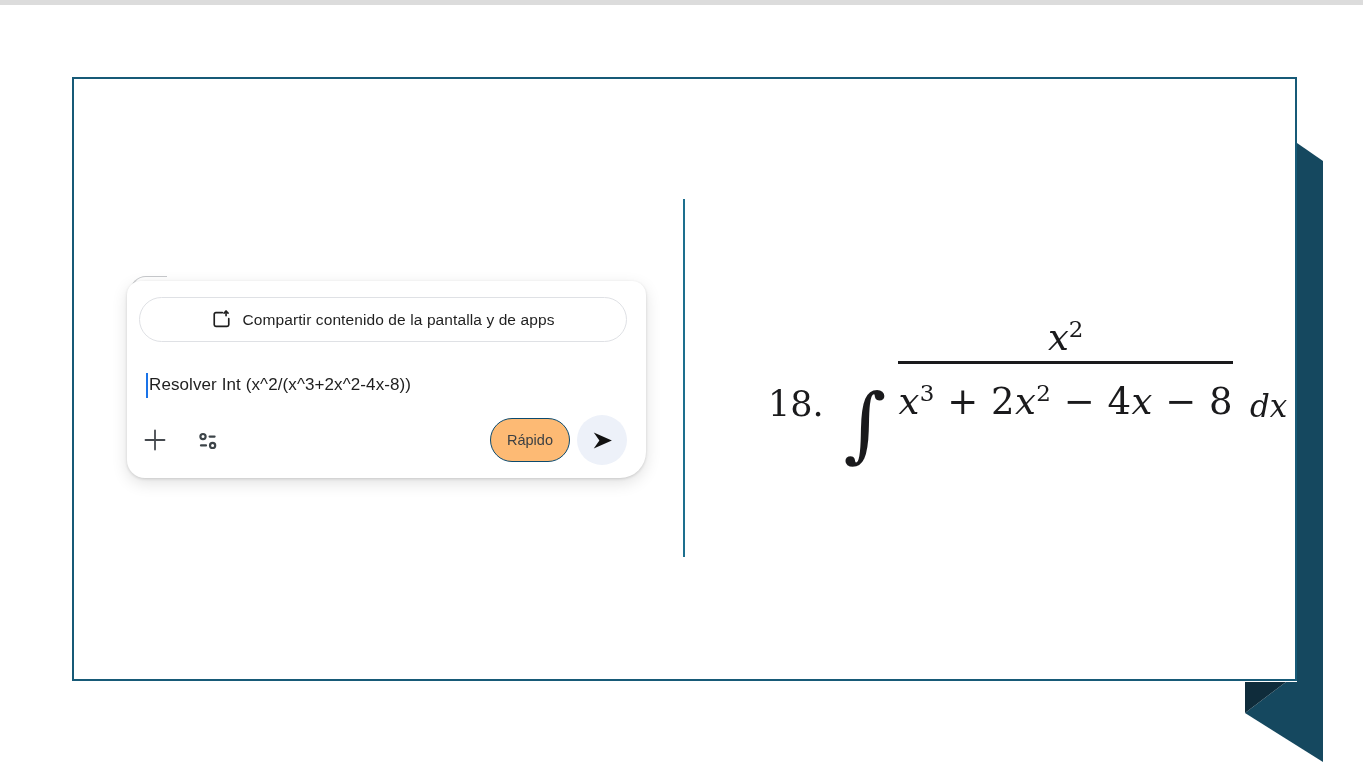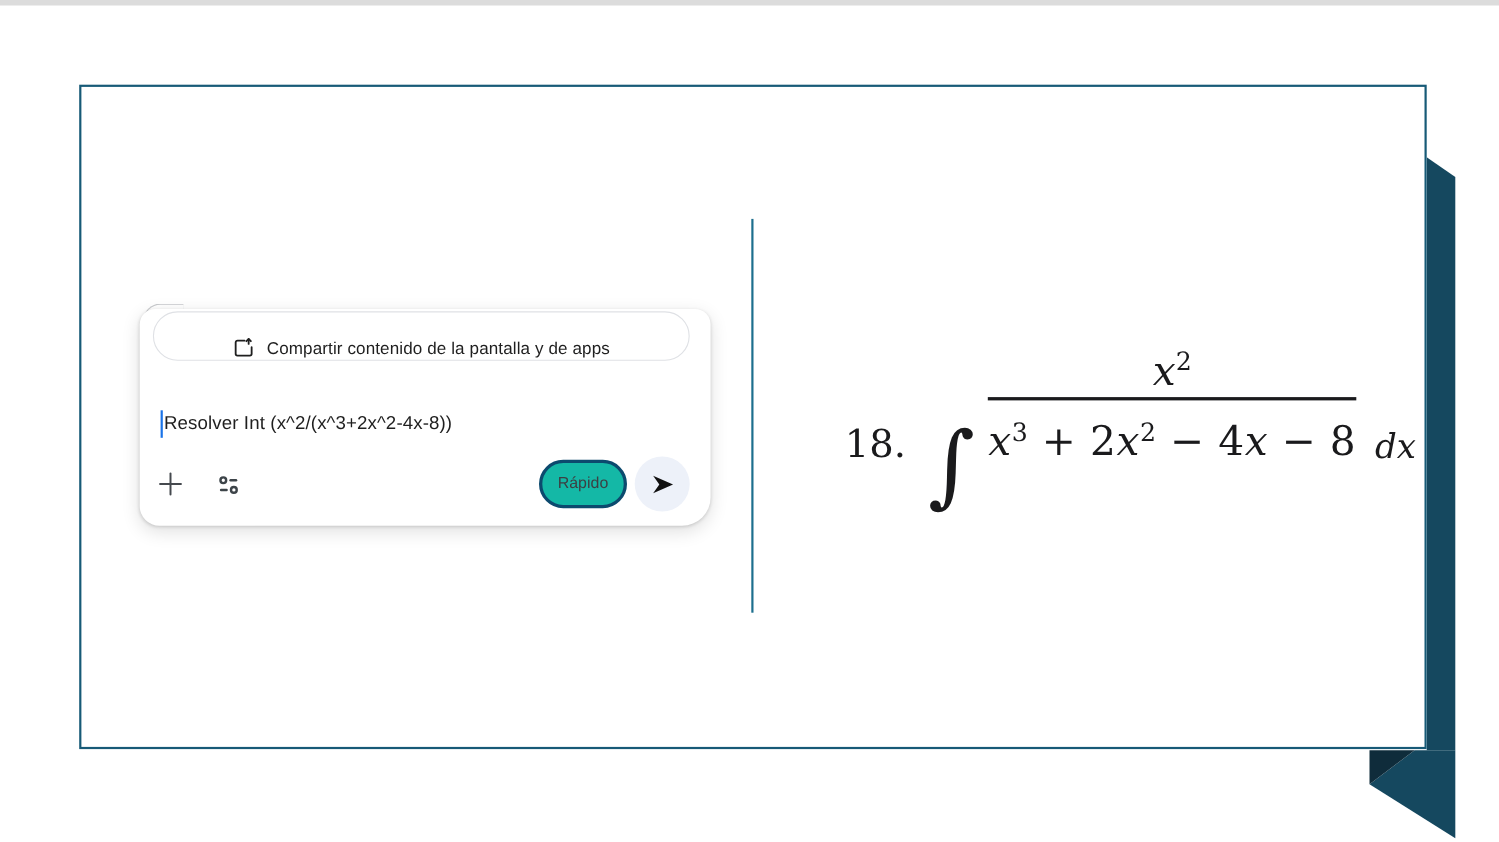--- a/index.html
+++ b/index.html
@@ -35,23 +35,23 @@
     border-top-left-radius:16px;z-index:2;
   }
   
   .chat-card{
     position:absolute;left:127px;top:281px;width:519px;height:197px;
     background:#ffffff;border-radius:14px 14px 26px 18px;
     box-shadow:0 1px 3px rgba(0,0,0,.14), 0 5px 16px rgba(0,0,0,.12);
     z-index:3;
   }
   .share-pill{
-    position:absolute;left:12px;top:2px;width:488px;height:45px;
+    position:absolute;left:12px;top:16px;width:488px;height:45px;
     box-sizing:border-box;border:1px solid #dfe1e5;border-radius:23px;
-    background:#ffffff;display:flex;align-items:flex-end;justify-content:center;
+    background:#ffffff;display:flex;align-items:center;justify-content:center;
     gap:10px;cursor:pointer;
   }
   .share-pill .lbl{
     font-size:15.5px;font-weight:500;color:#1f1f1f;letter-spacing:.1px;
     white-space:nowrap;
   }
   .prompt-row{
     position:absolute;left:19px;top:90px;height:28px;display:flex;align-items:center;
   }
   .caret{
@@ -61,22 +61,22 @@
     font-size:17px;color:#1f1f1f;white-space:nowrap;letter-spacing:.1px;
   }
   .icon-btn{
     position:absolute;display:flex;align-items:center;justify-content:center;
     background:none;border:none;padding:0;cursor:pointer;
   }
   .plus-btn{left:14px;top:145px;width:28px;height:28px;}
   .tune-btn{left:68px;top:147px;width:26px;height:26px;}
   .model-pill{
     position:absolute;left:363px;top:137px;width:80px;height:44px;
-    box-sizing:border-box;border:3px solid #0c4a6e;border-radius:22px;
-    background:#14b8a6;display:flex;align-items:center;justify-content:center;
+    box-sizing:border-box;border:1px solid #0c4a6e;border-radius:22px;
+    background:#fdba74;display:flex;align-items:center;justify-content:center;
     cursor:pointer;
   }
   .model-pill .lbl{font-size:14.5px;color:#3c4043;}
   .send-btn{
     position:absolute;left:450px;top:134px;width:50px;height:50px;
     border-radius:50%;background:#edf1f9;border:none;
     display:flex;align-items:center;justify-content:center;cursor:pointer;
   }
   
   .math{

